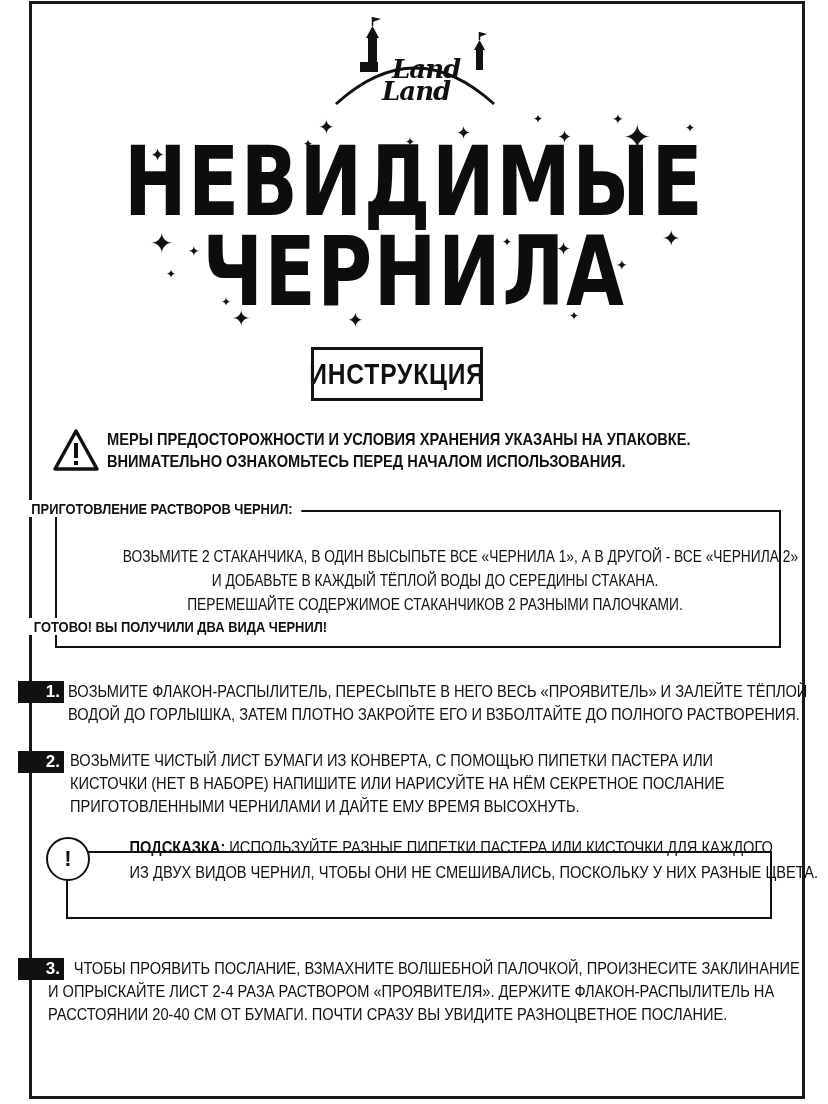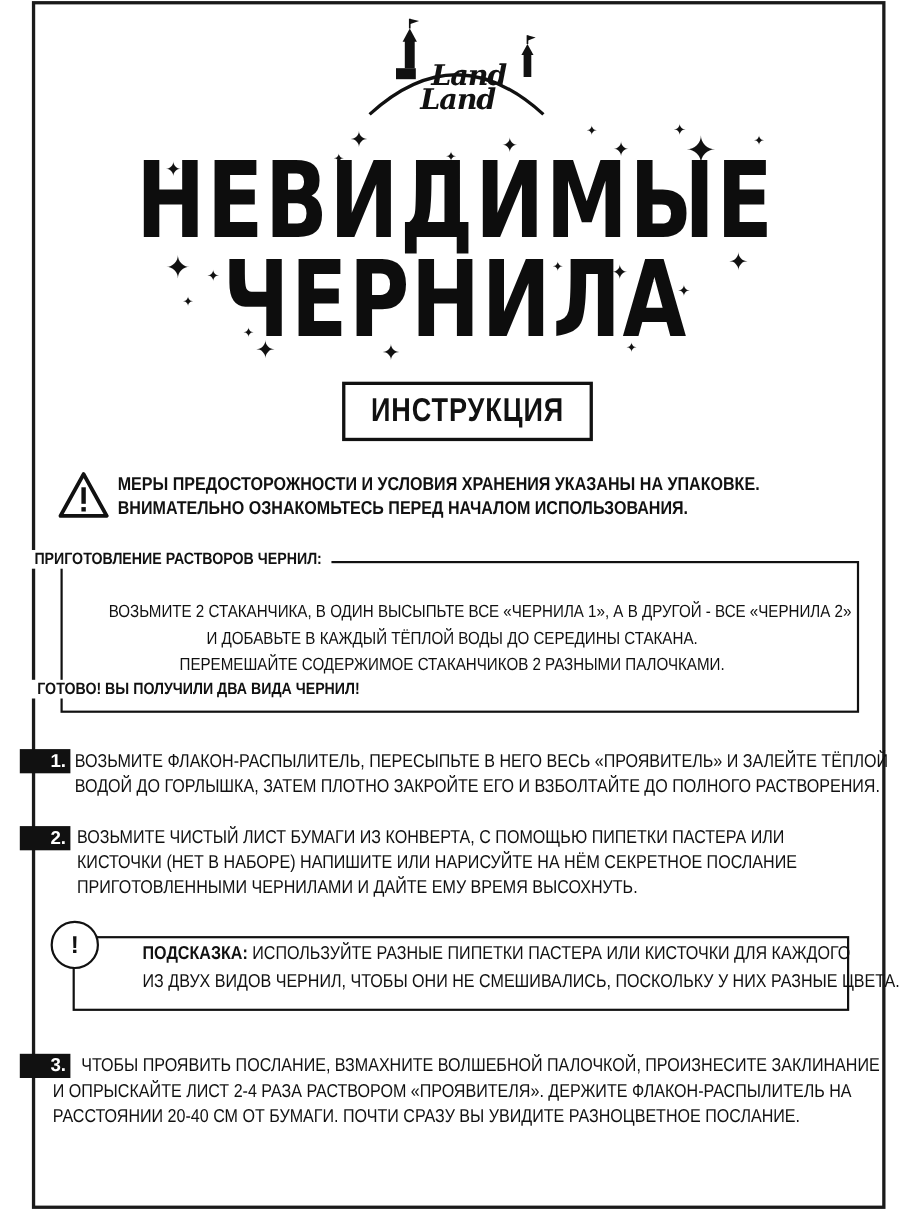--- a/index.html
+++ b/index.html
@@ -11,48 +11,48 @@
     .logo .word1 { position: absolute; left: 62px; top: 42px; font-family: "DejaVu Serif", serif;
                    font-weight: bold; font-style: italic; font-size: 26px; letter-spacing: -1px; }
     .logo .word2 { position: absolute; left: 52px; top: 64px; font-family: "DejaVu Serif", serif;
                    font-weight: bold; font-style: italic; font-size: 26px; letter-spacing: -1px; }
     .title { position: absolute; left: 0; width: 828px; text-align: center;
              font-family: "DejaVu Sans", sans-serif; font-weight: bold; color: #0d0d0d;
              transform: scaleX(0.78); transform-origin: center; letter-spacing: 2px; }
     .title.l1 { top: 132px; font-size: 96px; line-height: 100px; }
     .title.l2 { top: 222px; font-size: 96px; line-height: 100px; }
     .star { position: absolute; color: #111; font-family: "DejaVu Sans", sans-serif; line-height: 1; }
-    .instr { position: absolute; left: 311px; top: 347px; width: 228px; height: 54px;
+    .instr { position: absolute; left: 311px; top: 347px; width: 172px; height: 54px;
              border: 3px solid #111; box-sizing: border-box; display: flex; align-items: center;
              justify-content: center; font-weight: bold; font-size: 30px; letter-spacing: 1px; }
     .instr span { transform: scaleX(0.82); display: inline-block; }
     .warn { position: absolute; left: 52px; top: 428px; width: 48px; height: 44px; }
     .warn-text { position: absolute; left: 107px; top: 429px; font-weight: bold; font-size: 17px;
                  line-height: 22px; white-space: nowrap; transform: scaleX(0.86); transform-origin: left; }
     .prep-box { position: absolute; left: 55px; top: 510px; width: 726px; height: 138px;
                 border: 2px solid #111; box-sizing: border-box; }
     .prep-head, .prep-foot { position: absolute; left: 0; width: 828px; }
     .prep-head { top: 500px; }
     .prep-foot { top: 618px; }
     .prep-head span, .prep-foot span { background: #fff; padding: 0 10px; font-weight: bold; font-size: 15px;
                  display: inline-block; transform: scaleX(0.86); }
-    .prep-body { position: absolute; left: 48px; width: 726px; top: 545px; text-align: center;
+    .prep-body { position: absolute; left: 72px; width: 726px; top: 545px; text-align: center;
                  font-size: 16px; line-height: 24px; }
     .prep-body div { white-space: nowrap; transform: scaleX(0.86); }
     .step-badge { position: absolute; left: 18px; width: 46px; height: 22px; background: #111; color: #fff;
                   font-weight: bold; font-size: 17px; text-align: right; padding-right: 4px; box-sizing: border-box;
                   line-height: 22px; }
     .step-text { position: absolute; font-size: 17px; line-height: 23px; white-space: nowrap;
                  transform: scaleX(0.86); transform-origin: left; }
     .hint-box { position: absolute; left: 66px; top: 851px; width: 706px; height: 68px;
                 border: 2px solid #111; box-sizing: border-box; }
     .hint-circle { position: absolute; left: 46px; top: 837px; width: 44px; height: 44px; border-radius: 50%;
                    border: 2px solid #111; background: #fff; box-sizing: border-box; display: flex;
                    align-items: center; justify-content: center; font-weight: bold; font-size: 22px; }
-    .hint-text { position: absolute; left: 82px; top: 854px; width: 680px; text-align: center;
+    .hint-text { position: absolute; left: 82px; top: 835px; width: 680px; text-align: center;
                  font-size: 17px; line-height: 25px; }
     .hint-text div { white-space: nowrap; transform: scaleX(0.86); }
     .hint-text b { font-weight: bold; }
   </style>
 </head>
 <body>
 
 <div class="page"></div>
 
 <div class="logo">

